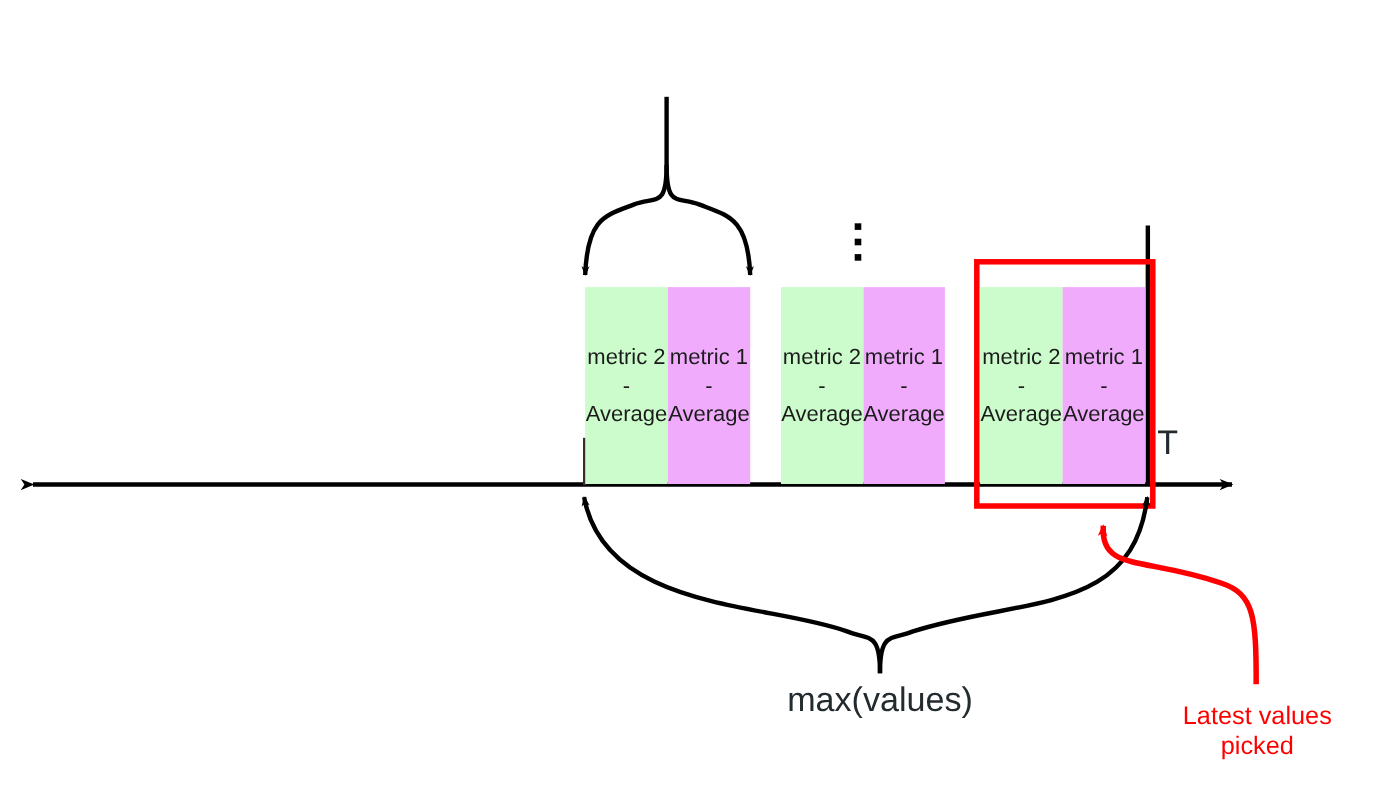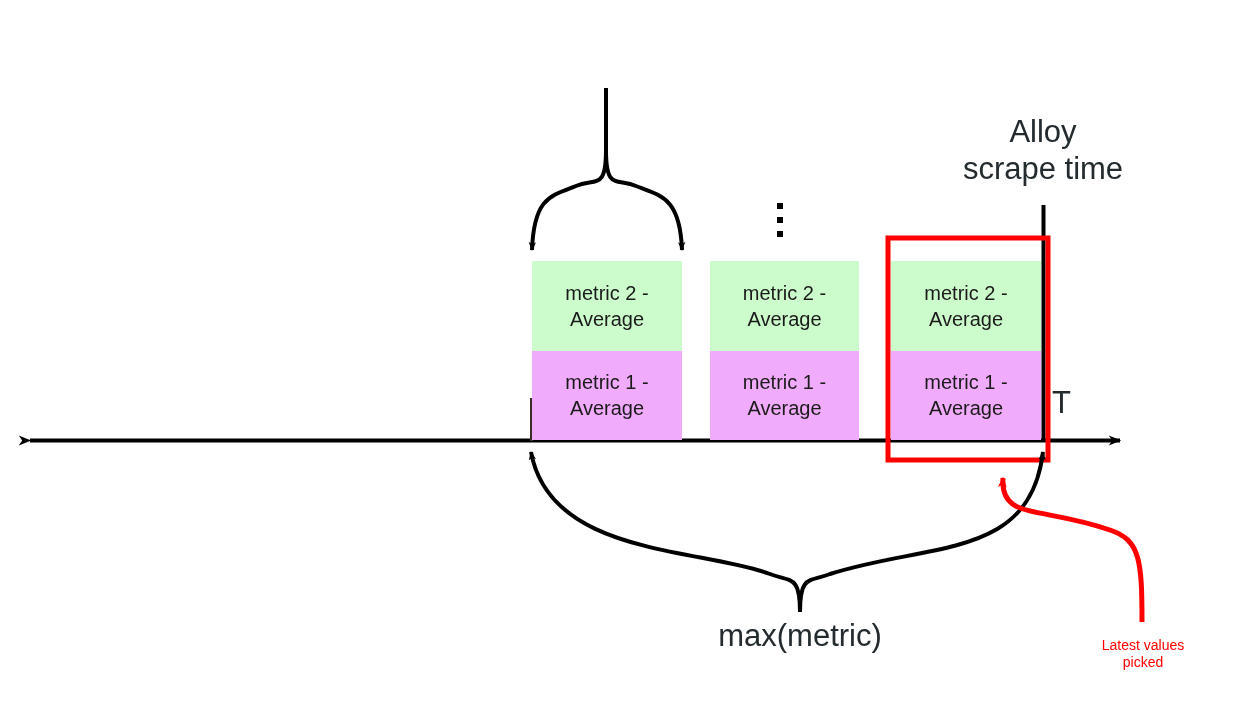--- a/index.html
+++ b/index.html
@@ -27,27 +27,27 @@
   .lbl {
     position: absolute;
     color: #232b2f;
     font-family: "Liberation Sans", sans-serif;
     text-align: center;
     white-space: pre;
     line-height: 1.18;
     user-select: none;
   }
   .lbl-big { font-size: 31px; }
-  .lbl-red { color: #ff0000; font-size: 14px; }
+  .lbl-red { color: #ff0000; font-size: 23px; }
   .lbl-T { font-size: 31px; }
 
   .period-box {
     position: absolute;
     display: flex;
-    flex-direction: column;
+    flex-direction: row;
   }
   .cell {
     flex: 1 1 50%;
     display: flex;
     align-items: center;
     justify-content: center;
     text-align: center;
     font-size: 20px;
     color: #1b1b1b;
     line-height: 1.3;
@@ -112,22 +112,20 @@
       <path d="M800,612 C800,574 790,582 770,574 C700,548 550,556 531,452" marker-end="url(#arrow-black)"></path>
       <path d="M800,612 C800,574 810,582 830,574 C930,542 1030,560 1043,452" marker-end="url(#arrow-black)"></path>
     </g>
 
     <g>
       <path d="M1142,622 C1142,560 1140,540 1110,530 C1040,506 1000,520 1003,478" fill="none" stroke="#ff0000" stroke-width="5" marker-end="url(#arrow-red)"></path>
     </g>
   </svg>
 
 
-  <div class="lbl lbl-big" style="left:913px; top:114px; width:260px;">Alloy
-scrape time</div>
 
   <div class="period-box" style="left:532px; top:261px; width:150px; height:179px;">
     <div class="cell cell-metric2">metric 2 -
 Average</div>
     <div class="cell cell-metric1">metric 1 -
 Average</div>
   </div>
 
   <div class="period-box" style="left:710px; top:261px; width:149px; height:179px;">
     <div class="cell cell-metric2">metric 2 -
@@ -144,18 +142,18 @@
   </div>
 
   <div class="ellipsis-dots" style="left:776px; top:203px; width:8px; height:34px;">
     <i></i>
     <i></i>
     <i></i>
   </div>
 
   <div class="lbl lbl-T" style="left:1052px; top:385px; width:48px; text-align:left;">T</div>
 
-  <div class="lbl lbl-big" style="left:640px; top:618px; width:320px;">max(metric)</div>
+  <div class="lbl lbl-big" style="left:640px; top:618px; width:320px;">max(values)</div>
 
   <div class="lbl lbl-red" style="left:1062px; top:637px; width:162px;">Latest values
 picked</div>
 
 </div>
 
 </body></html>

